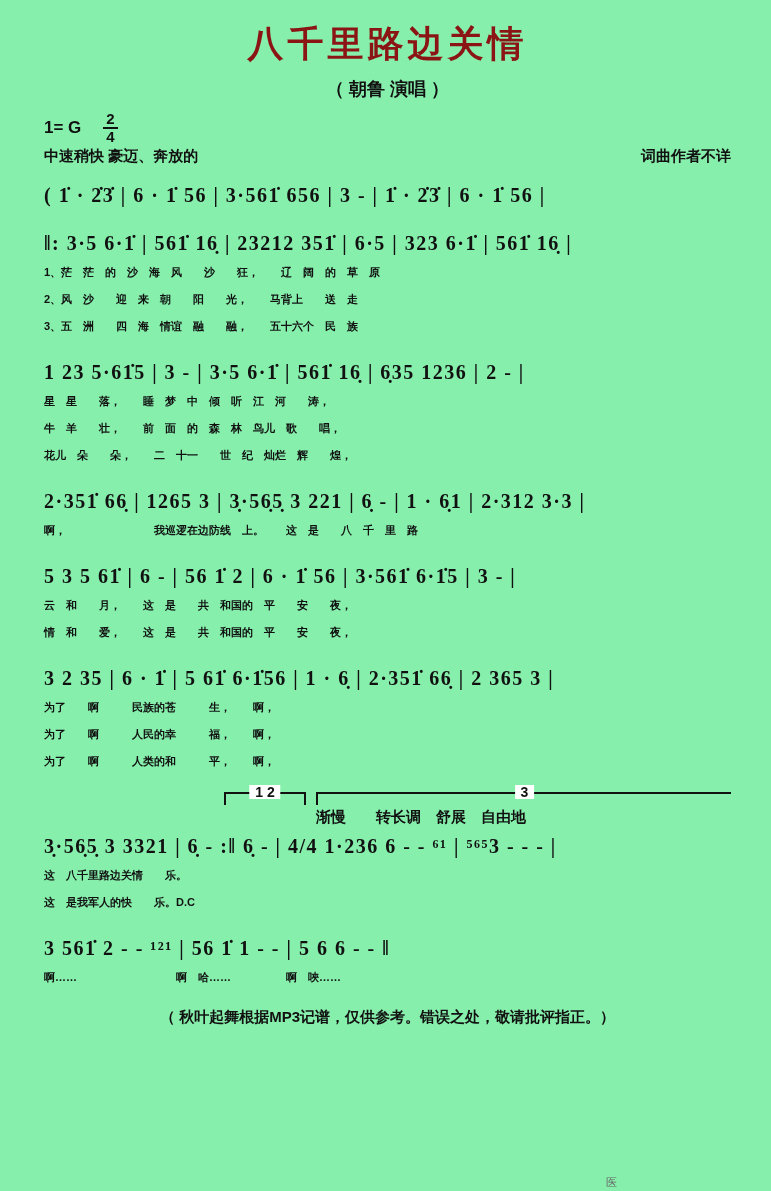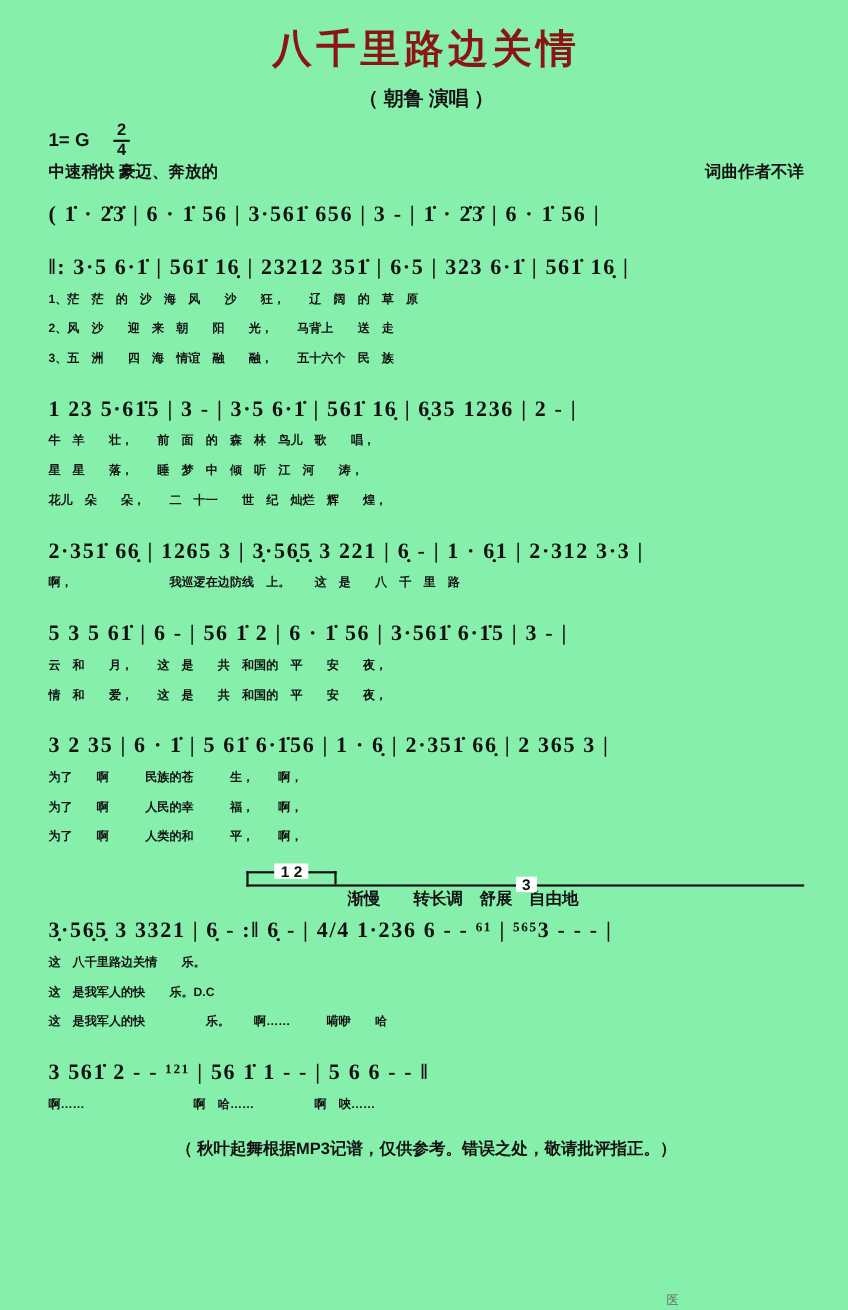--- a/index.html
+++ b/index.html
@@ -54,21 +54,20 @@
     font-size:11px;
     font-weight:bold;
     white-space:pre;
     line-height:27px;
   }
   .volta-row{
     position:relative;
     display:flex;
     margin:6px 0 2px 180px;
     height:14px;
-    flex-direction:column;
   }
   .volta{position:relative;border-top:2px solid #111;height:11px;}
   .volta.first{width:78px;border-left:2px solid #111;border-right:2px solid #111;margin-right:10px;}
   .volta.second{flex:1;border-left:2px solid #111;}
   .volta-label{
     position:absolute;top:-9px;left:50%;transform:translateX(-50%);
     background:#fff;padding:0 6px;
     font-size:14px;font-weight:bold;line-height:1;
   }
   .direction{
@@ -119,22 +118,22 @@
 
   <div class="system">
     <div class="notation">‖: 3·5 6·1̇ | 561̇ 16̣ | 23212 351̇ | 6·5 | 323 6·1̇ | 561̇ 16̣ |</div>
     <div class="lyric">1、茫　茫　的　沙　海　风　　沙　　狂，　　辽　阔　的　草　原</div>
     <div class="lyric">2、风　沙　　迎　来　朝　　阳　　光，　　马背上　　送　走</div>
     <div class="lyric">3、五　洲　　四　海　情谊　融　　融，　　五十六个　民　族</div>
   </div>
 
   <div class="system">
     <div class="notation">1 23 5·61̇5 | 3 - | 3·5 6·1̇ | 561̇ 16̣ | 6̣35 1236 | 2 - |</div>
+    <div class="lyric">星　星　　落，　　睡　梦　中　倾　听　江　河　　涛，</div>
     <div class="lyric">牛　羊　　壮，　　前　面　的　森　林　鸟儿　歌　　唱，</div>
-    <div class="lyric">星　星　　落，　　睡　梦　中　倾　听　江　河　　涛，</div>
     <div class="lyric">花儿　朵　　朵，　　二　十一　　世　纪　灿烂　辉　　煌，</div>
   </div>
 
   <div class="system">
     <div class="notation">2·351̇ 66̣ | 1265 3 | 3̣·56̣5̣ 3 221 | 6̣ - | 1 · 6̣1 | 2·312 3·3 |</div>
     <div class="lyric">啊，　　　　　　　　我巡逻在边防线　上。　　这　是　　八　千　里　路</div>
   </div>
 
   <div class="system">
     <div class="notation">5 3 5 61̇ | 6 - | 56 1̇ 2 | 6 · 1̇ 56 | 3·561̇ 6·1̇5 | 3 - |</div>
@@ -156,21 +155,20 @@
     <div class="volta second">
       <span class="volta-label">3</span>
     </div>
   </div>
   <div class="direction">渐慢　　转长调　舒展　自由地</div>
 
   <div class="system">
     <div class="notation">3̣·56̣5̣ 3 3321 | 6̣ - :‖ 6̣ - | 4/4 1·236 6 - - ⁶¹ | ⁵⁶⁵3 - - - |</div>
     <div class="lyric">这　八千里路边关情　　乐。</div>
     <div class="lyric">这　是我军人的快　　乐。D.C</div>
-    <div class="lyric">这　是我军人的快　　　　　乐。　　啊……　　　嗬咿　　哈</div>
   </div>
 
   <div class="system">
     <div class="notation">3 561̇ 2 - - ¹²¹ | 56 1̇ 1 - - | 5 6 6 - - ‖</div>
     <div class="lyric">啊……　　　　　　　　　啊　哈……　　　　　啊　唊……</div>
   </div>
 
   <div class="footer-note">（ 秋叶起舞根据MP3记谱，仅供参考。错误之处，敬请批评指正。）</div>
 
   <div class="watermark">

